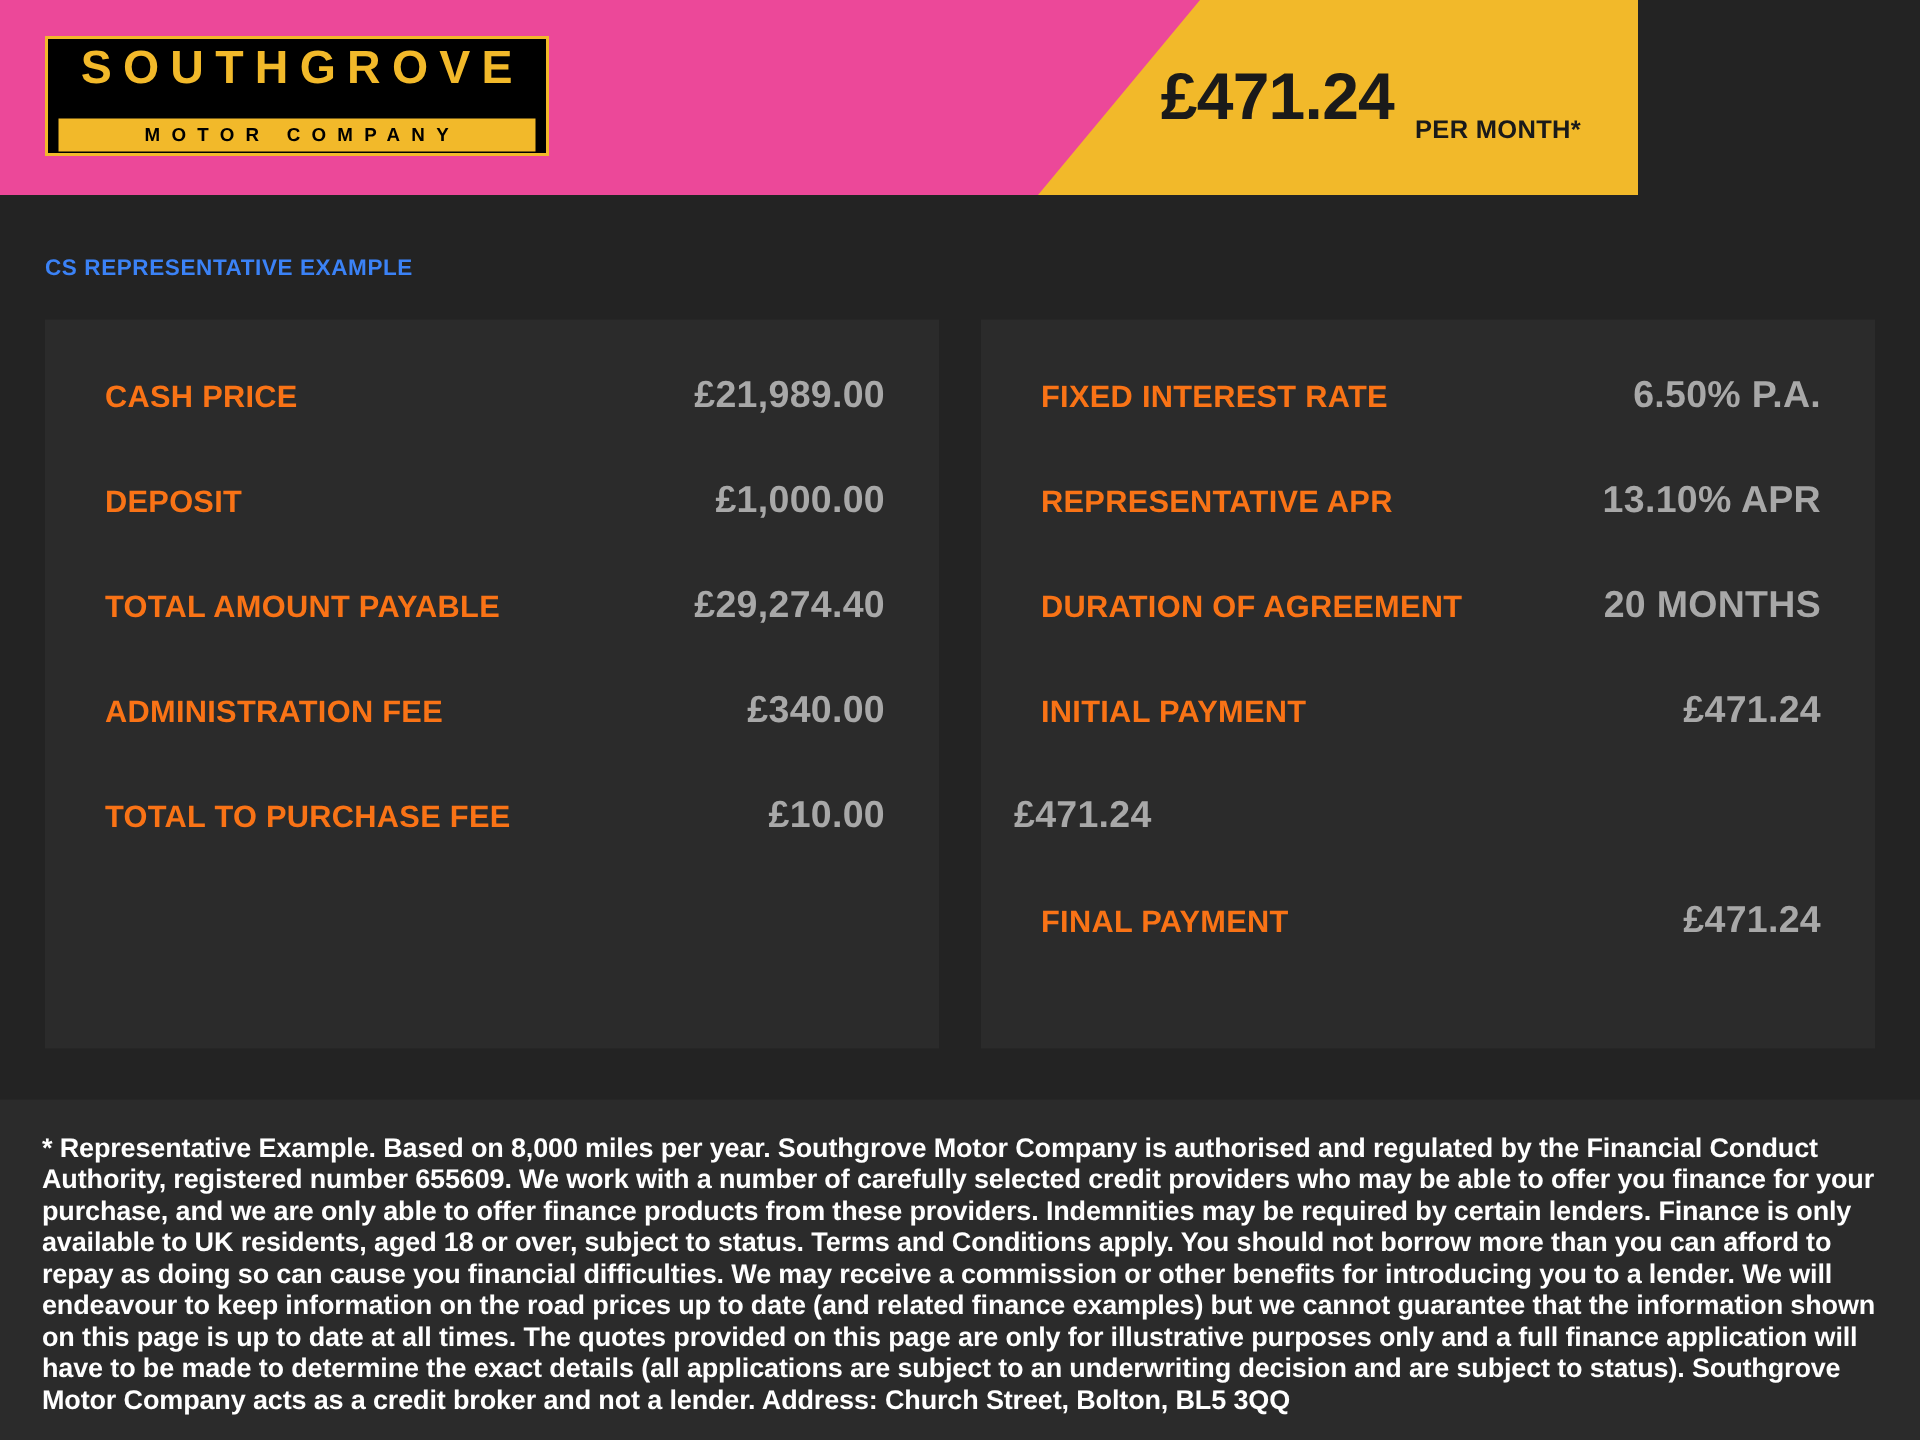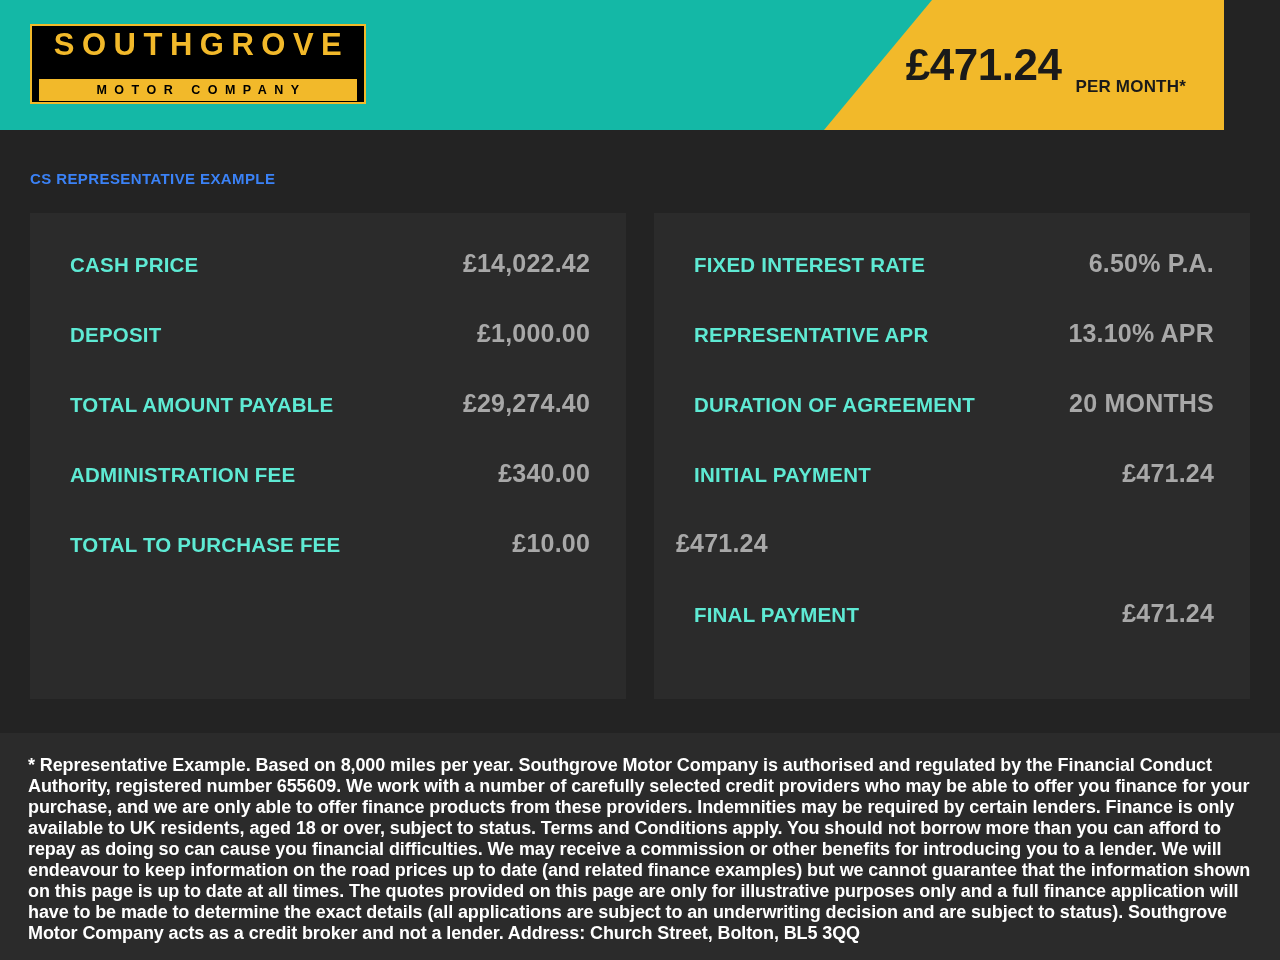--- a/index.html
+++ b/index.html
@@ -7,23 +7,23 @@
     width: 1280px;
     height: 960px;
     background: #232323;
     font-family: "Liberation Sans", sans-serif;
     overflow: hidden;
   }
 
   
   .header {
     position: relative;
-    width: 1224px;
+    width: 1092px;
     height: 130px;
-    background: #14b8a6;
+    background: #ec4899;
     overflow: hidden;
   }
   .header-yellow {
     position: absolute;
     top: 0;
     right: 0;
     width: 400px;
     height: 130px;
     background: #f2b92a;
     clip-path: polygon(108px 0, 400px 0, 400px 130px, 0 130px);
@@ -112,21 +112,21 @@
     background: #2b2b2b;
     padding: 36px 22px 30px 22px;
   }
   .row {
     display: flex;
     align-items: baseline;
     justify-content: space-between;
     height: 70px;
   }
   .row-label {
-    color: #5eead4;
+    color: #f97316;
     font-size: 20.5px;
     font-weight: bold;
     letter-spacing: 0.2px;
     padding-left: 18px;
   }
   .row-value {
     color: #a8a8a8;
     font-size: 25px;
     font-weight: bold;
     letter-spacing: 0.2px;
@@ -168,21 +168,21 @@
   </div>
 </div>
 
 <div class="page-title">CS REPRESENTATIVE EXAMPLE</div>
 
 <div class="panels">
 
   <div class="panel">
     <div class="row">
       <span class="row-label">CASH PRICE</span>
-      <span class="row-value">£14,022.42</span>
+      <span class="row-value">£21,989.00</span>
     </div>
     <div class="row">
       <span class="row-label">DEPOSIT</span>
       <span class="row-value">£1,000.00</span>
     </div>
     <div class="row">
       <span class="row-label">TOTAL AMOUNT PAYABLE</span>
       <span class="row-value">£29,274.40</span>
     </div>
     <div class="row">

